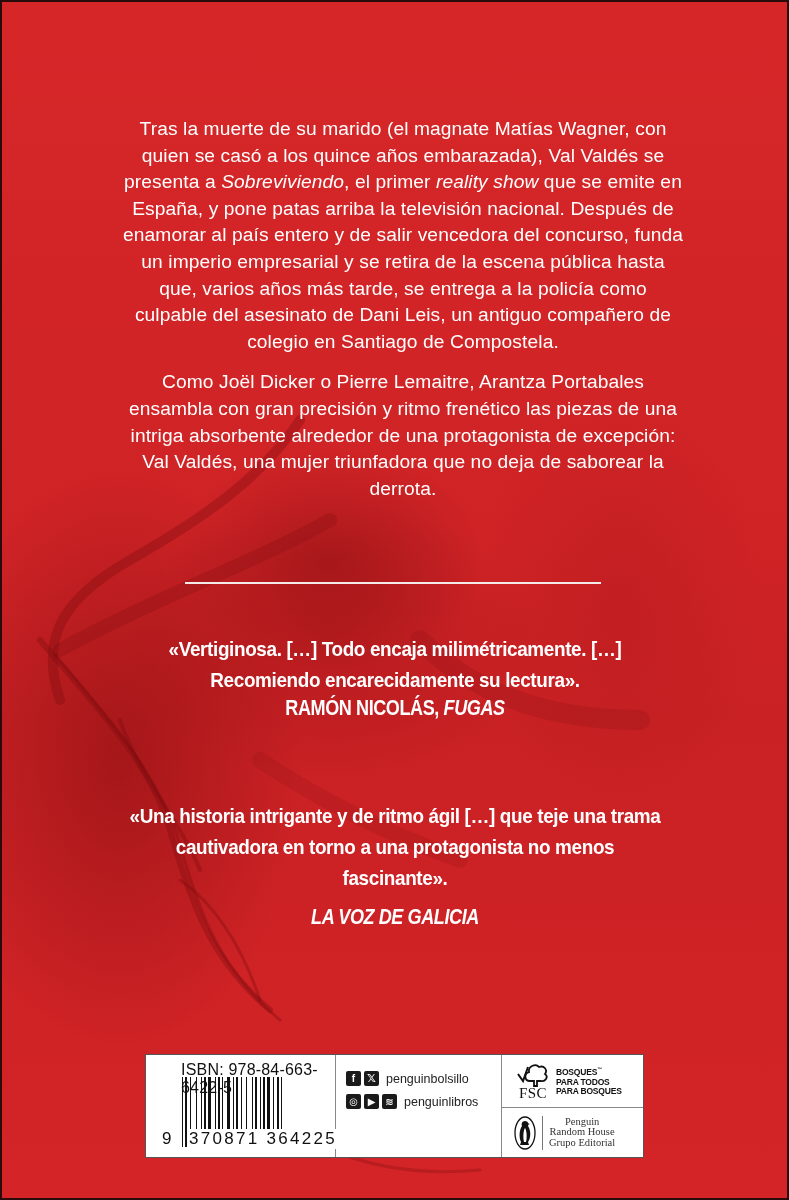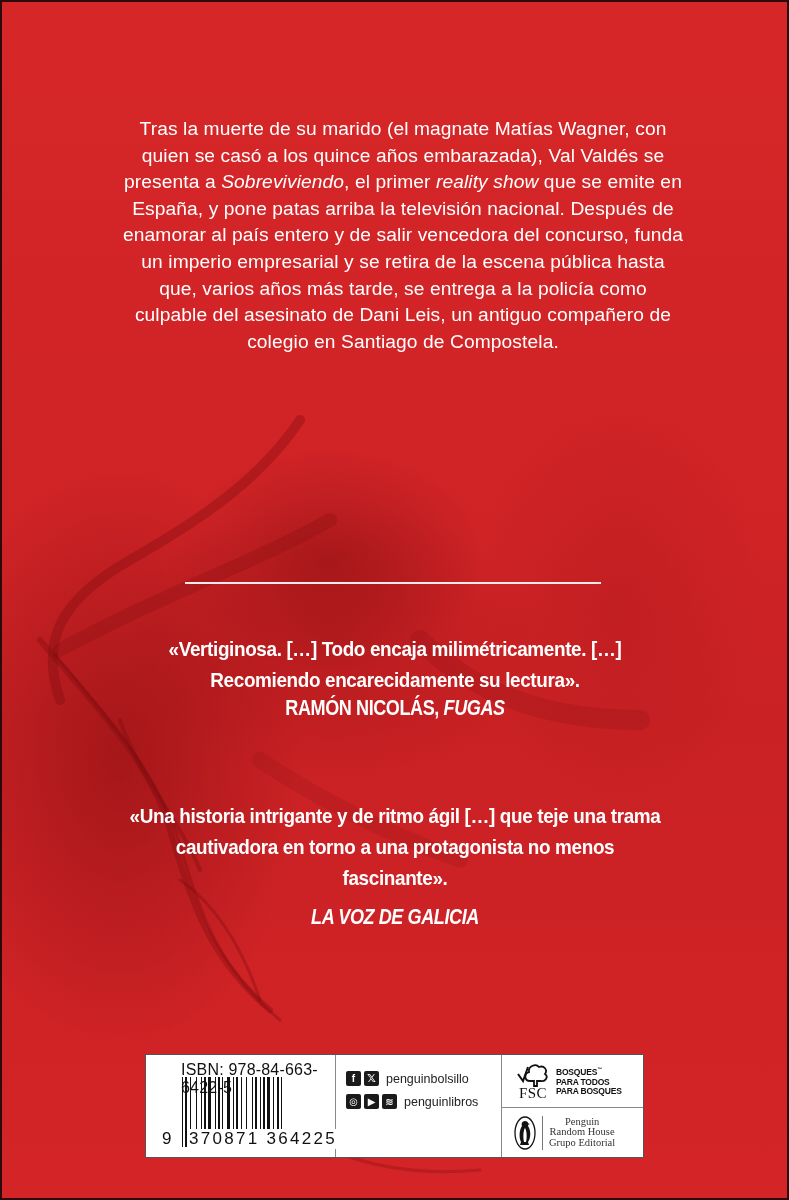--- a/index.html
+++ b/index.html
@@ -102,20 +102,21 @@
     <path d="M120 720 C 140 780, 180 820, 200 870" stroke-width="4"></path>
     <path d="M180 880 C 210 900, 240 940, 260 1000" stroke-width="3"></path>
     <path d="M420 640 C 480 700, 560 720, 640 720" stroke-width="20" stroke-opacity="0.18"></path>
     <path d="M260 760 C 320 800, 380 830, 460 860" stroke-width="16" stroke-opacity="0.15"></path>
     <path d="M330 1150 C 380 1170, 430 1175, 480 1170" stroke-width="3" stroke-opacity="0.3"></path>
   </g>
 </svg>
 
 <div class="blurb">
   <p><span>Tras la muerte de su marido (el magnate Matías Wagner, con quien se casó a los quince años embarazada), Val Valdés se presenta a </span><i>Sobreviviendo</i><span>, el primer </span><i>reality show</i><span> que se emite en España, y pone patas arriba la televisión nacional. Después de enamorar al país entero y de salir vencedora del concurso, funda un imperio empresarial y se retira de la escena pública hasta que, varios años más tarde, se entrega a la policía como culpable del asesinato de Dani Leis, un antiguo compañero de colegio en Santiago de Compostela.</span></p>
+  <p>Como Joël Dicker o Pierre Lemaitre, Arantza Portabales ensambla con gran precisión y ritmo frenético las piezas de una intriga absorbente alrededor de una protagonista de excepción: Val Valdés, una mujer triunfadora que no deja de saborear la derrota.</p>
 </div>
 
 <div class="divider"></div>
 
 <div class="quote q1">«Vertiginosa. […] Todo encaja milimétricamente. […] Recomiendo encarecidamente su lectura».</div>
 <div class="source s1"><span>Ramón Nicolás, </span><i>Fugas</i></div>
 
 <div class="quote q2">«Una historia intrigante y de ritmo ágil […] que teje una trama cautivadora en torno a una protagonista no menos fascinante».</div>
 <div class="source s2">La Voz de Galicia</div>
 

